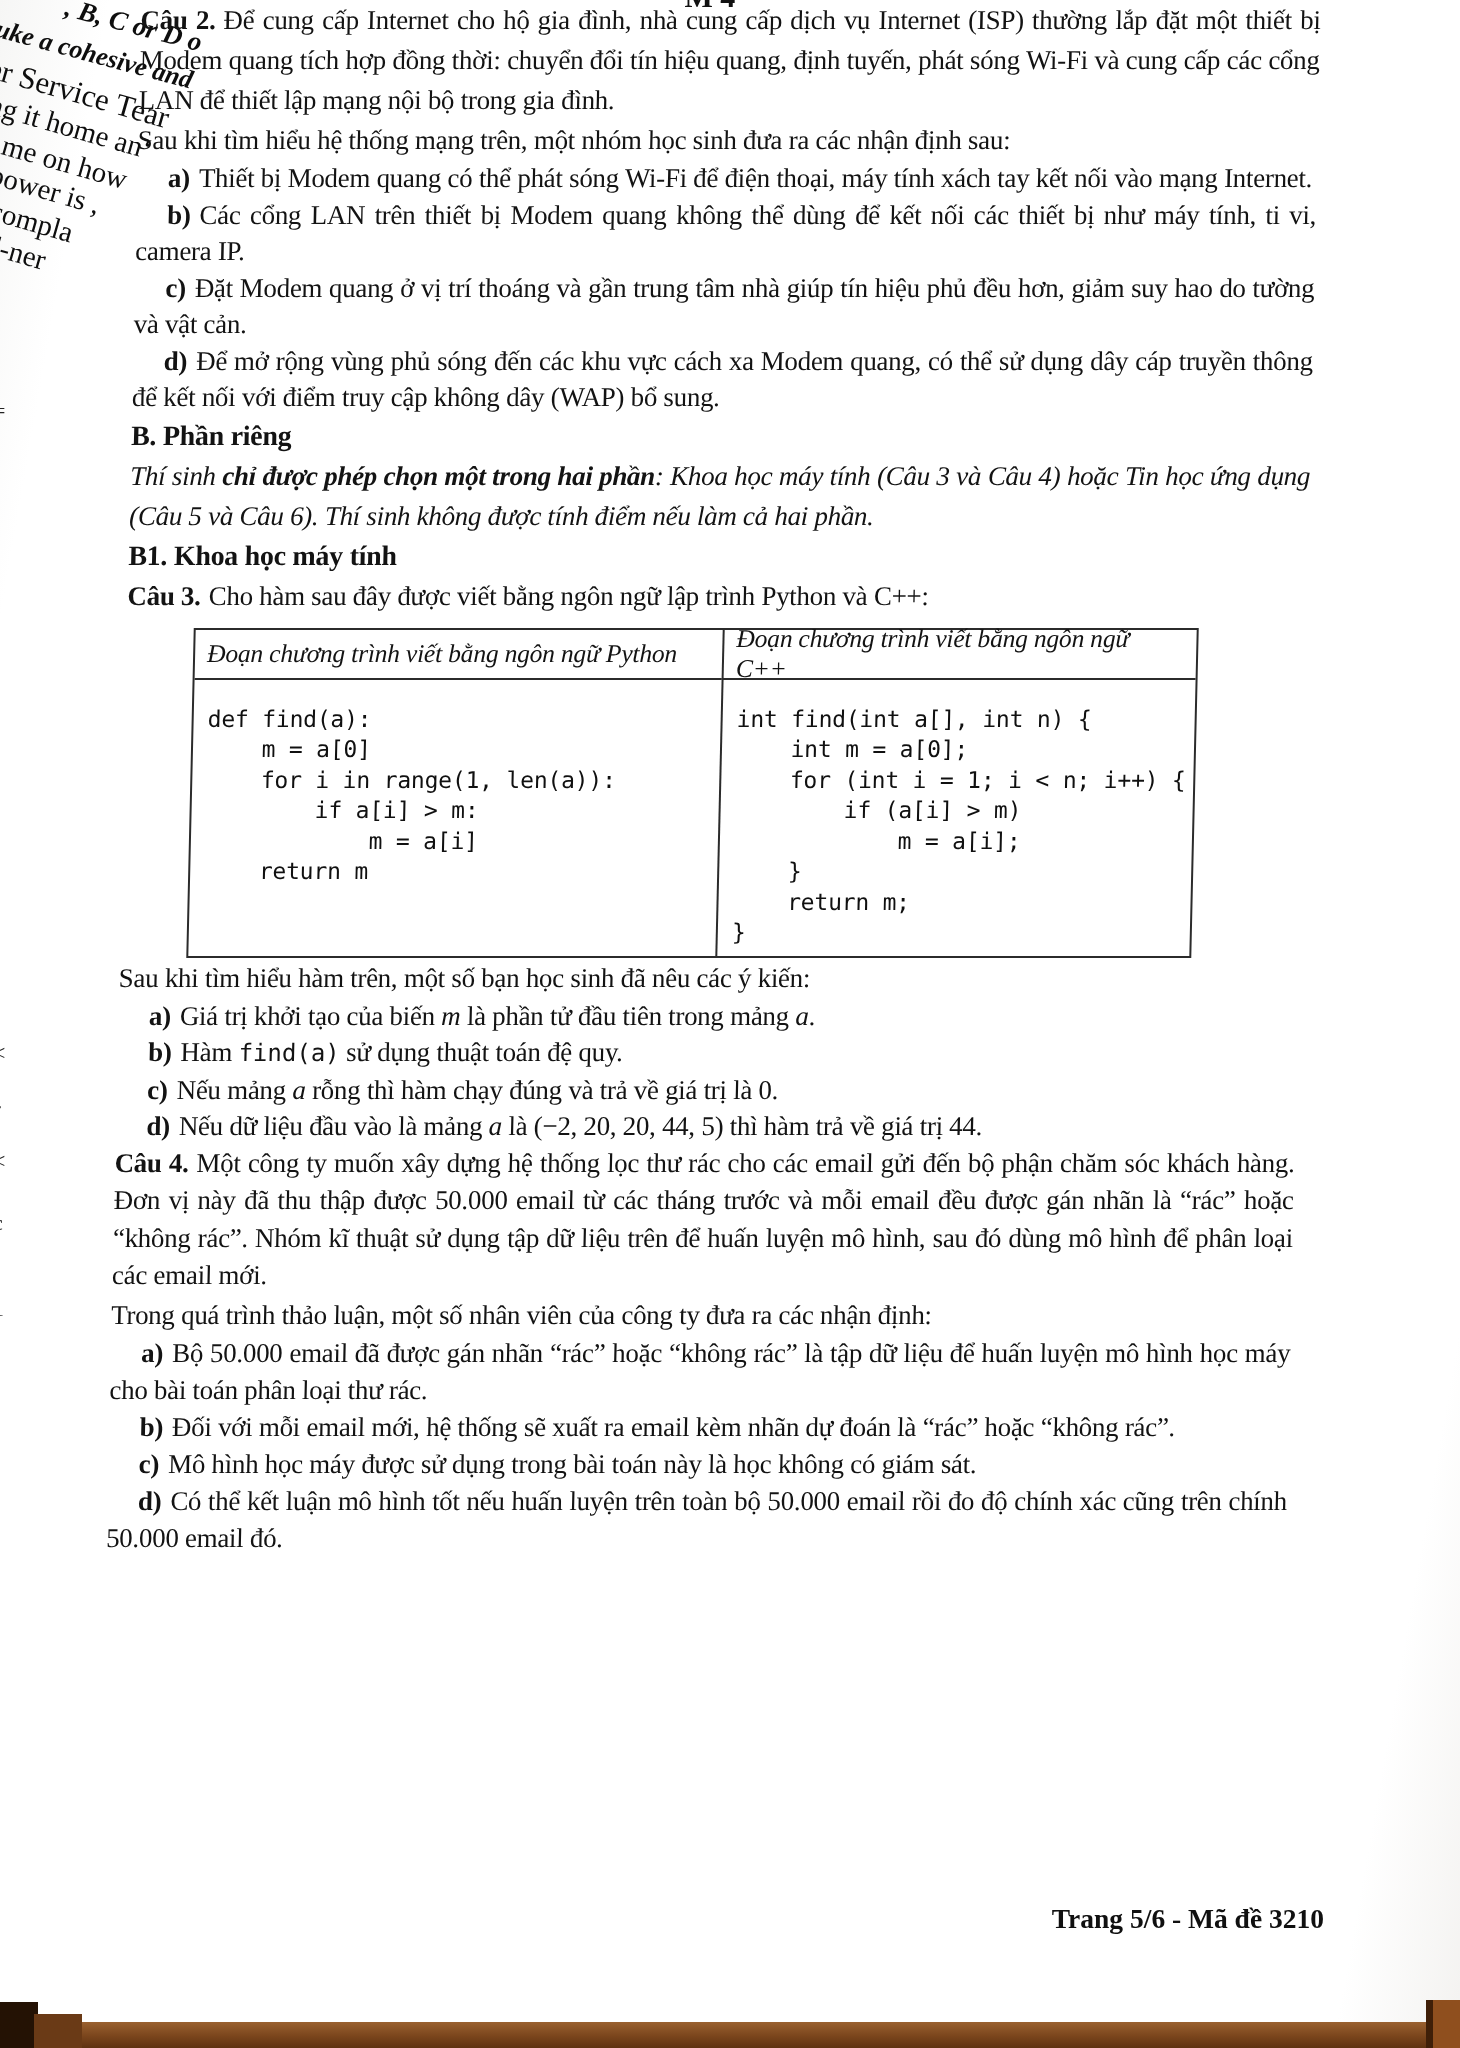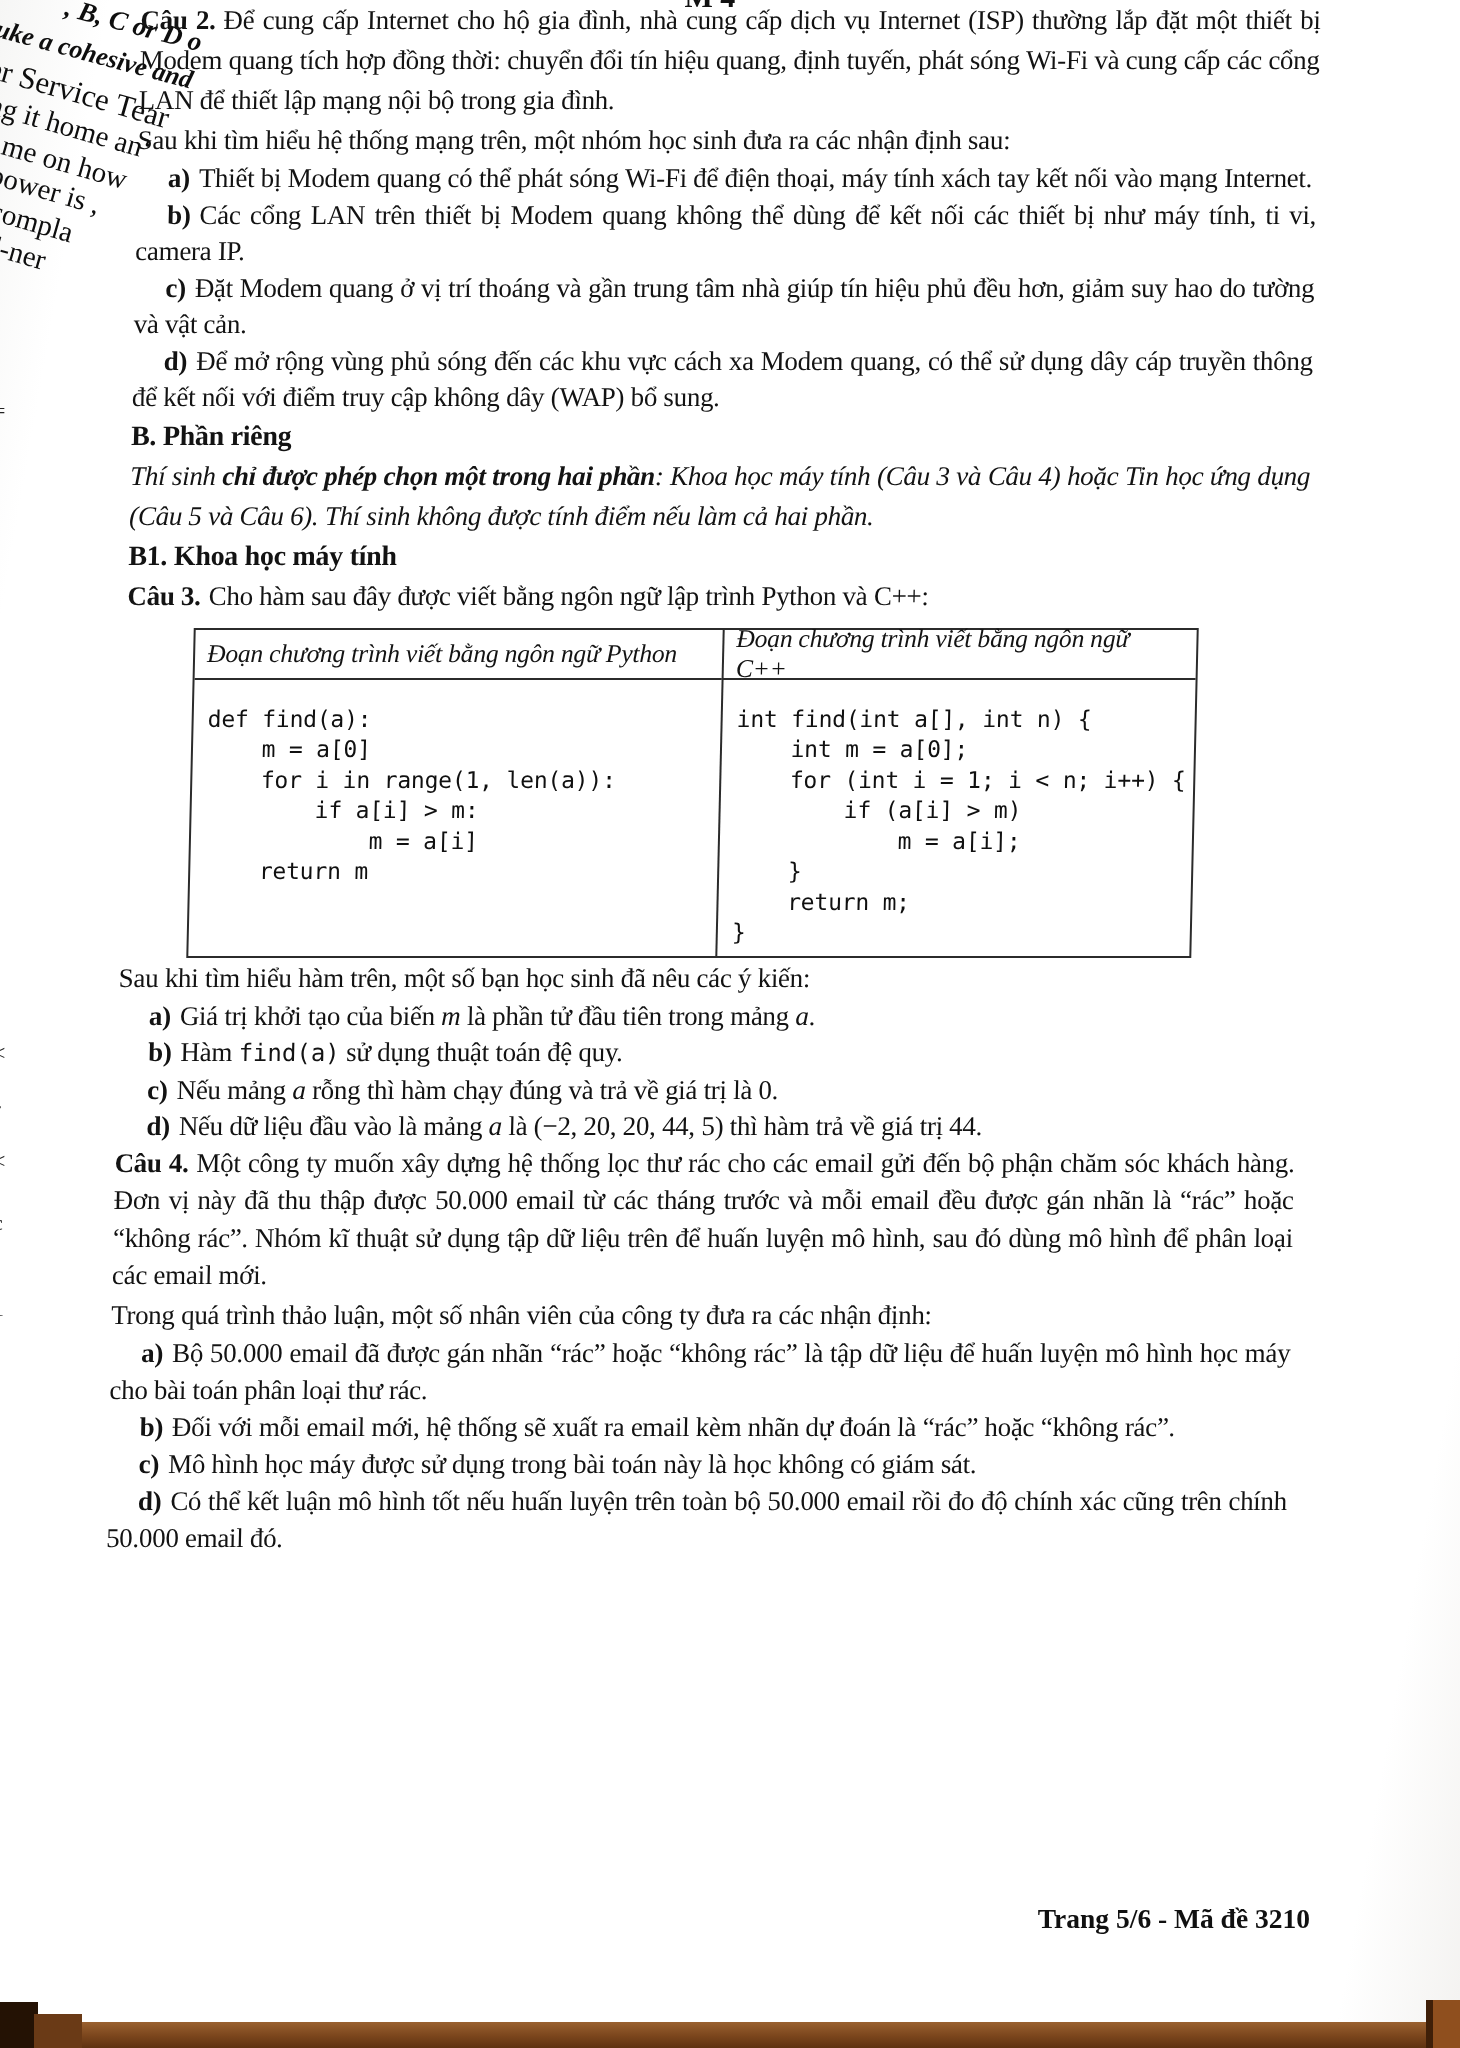--- a/index.html
+++ b/index.html
@@ -59,21 +59,21 @@
     border-bottom:2.5px solid #2b2b2b;text-align:left;
   }
   .cell-r{border-left:2.5px solid #2b2b2b;}
   .td{box-sizing:border-box;}
   .codetable pre{
     margin:0;padding:24px 8px 8px 14px;
     font-family:"DejaVu Sans Mono","Liberation Mono",monospace;
     font-size:23px;line-height:30.5px;color:#101010;letter-spacing:-0.2px;
   }
   
-  .footer{position:absolute;top:1903px;right:150px;font-weight:bold;font-size:27.5px;color:#101010;}
+  .footer{position:absolute;top:1903px;right:136px;font-weight:bold;font-size:27.5px;color:#101010;}
   
   .wood{position:absolute;left:0;right:0;top:2022px;bottom:0;background:linear-gradient(180deg,#9a6130 0%,#7a451c 55%,#5e3211 100%);}
   .wood-left{position:absolute;left:0;top:2002px;width:38px;height:46px;background:#241204;}
   .wood-left2{position:absolute;left:34px;top:2014px;width:48px;height:34px;background:#6a3a16;}
   .wood-right{position:absolute;right:0;top:2000px;width:27px;height:48px;background:#8f4f1e;border-left:7px solid #3f1f08;}
 </style>
 </head>
 <body>
 
 <div class="page">

